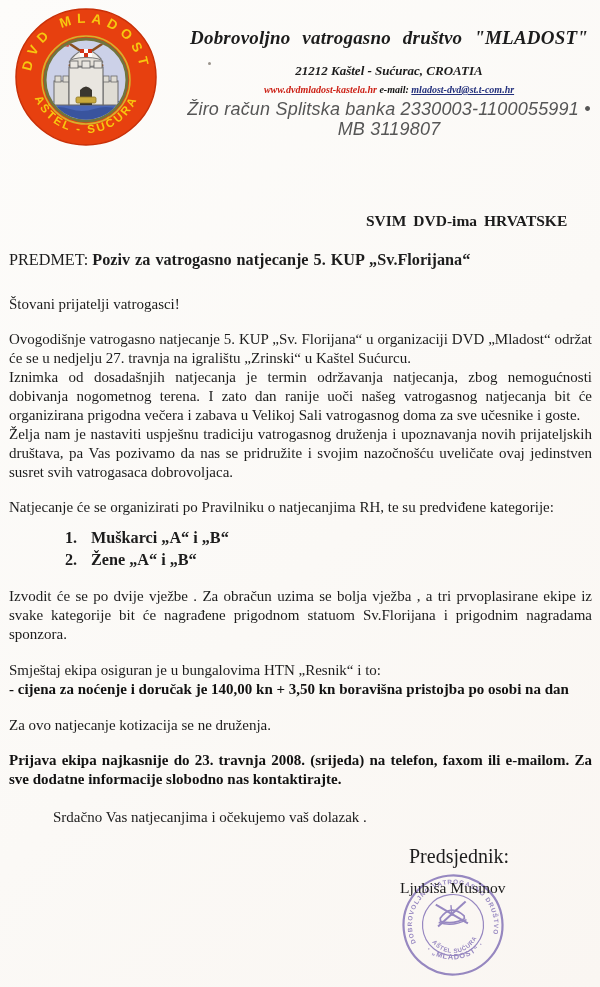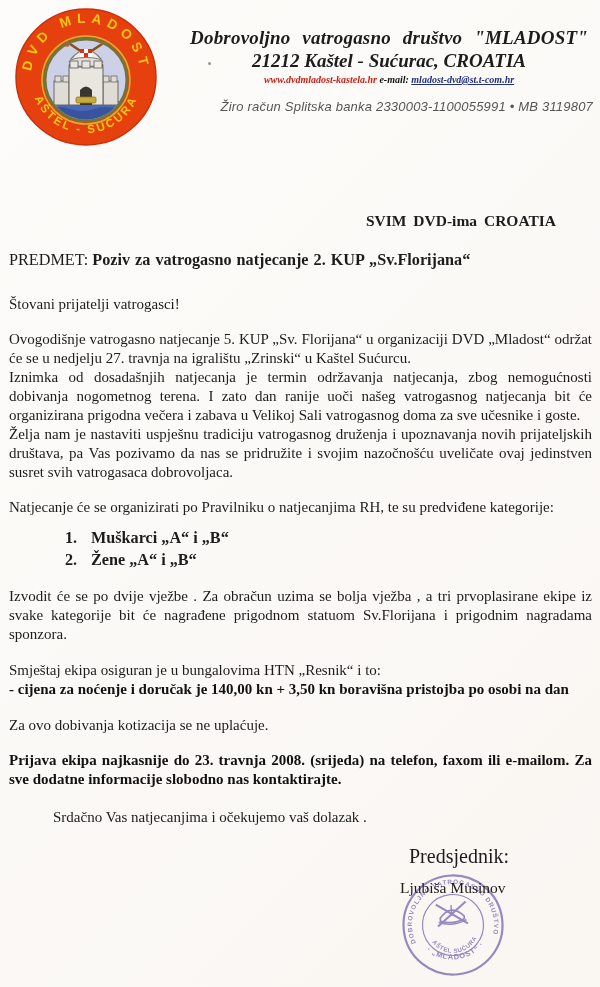--- a/index.html
+++ b/index.html
@@ -9,27 +9,27 @@
     margin:0 auto;
     background:linear-gradient(135deg,#fdfcfa 0%,#fbf9f6 55%,#faf6f2 100%);
     overflow:hidden;
     font-family:"Liberation Serif", serif;
     color:#1c1c1c;
   }
   
   .logo{position:absolute;left:14px;top:7px;}
   .lh{position:absolute;left:185px;top:26px;width:408px;text-align:center;font-style:italic;font-weight:bold;}
   .lh-org{font-size:19px;word-spacing:7px;letter-spacing:.2px;line-height:23px;}
-  .lh-addr{font-size:19px;line-height:19px;margin-top:2px;}
+  .lh-addr{font-size:13px;line-height:19px;margin-top:12px;}
   .lh-street{font-size:13.8px;line-height:19px;}
   .lh-links{font-size:10px;line-height:19px;}
   .lh-web{color:#cc2015;text-decoration:none;}
   .lh-email-label{color:#111;}
   .lh-email{color:#23307c;text-decoration:underline;}
-  .lh-bank{font-family:"Liberation Sans",sans-serif;font-style:italic;font-weight:normal;color:#565656;font-size:13px;line-height:20px;margin-top:8px;letter-spacing:.2px;text-align:right;}
+  .lh-bank{font-family:"Liberation Sans",sans-serif;font-style:italic;font-weight:normal;color:#565656;font-size:18px;line-height:20px;margin-top:0;letter-spacing:.2px;}
   .speck{position:absolute;left:208px;top:62px;width:3px;height:3px;border-radius:50%;background:#9a948c;}
   
   .meta{position:absolute;left:13px;top:144px;font-size:15.5px;line-height:22px;}
   .recipient{position:absolute;left:366px;top:212px;font-size:15.5px;font-weight:bold;word-spacing:3px;}
   .subject{position:absolute;left:9px;top:251px;font-size:16.2px;}
   .subject b{word-spacing:1px;}
   
   .body{position:absolute;left:9px;top:295px;width:583px;font-size:15px;line-height:19px;}
   .body p{margin:0;}
   .just{text-align:justify;}
@@ -118,45 +118,45 @@
     <div class="lh-links">
       <span class="lh-web">www.dvdmladost-kastela.hr</span>
       <span class="lh-email-label">e-mail:</span>
       <span class="lh-email">mladost-dvd@st.t-com.hr</span>
     </div>
     <div class="lh-bank">Žiro račun Splitska banka  2330003-1100055991 • MB 3119807</div>
   </div>
   <div class="speck"></div>
 
 
-  <div class="recipient">SVIM DVD-ima  CROATIA</div>
+  <div class="recipient">SVIM DVD-ima  HRVATSKE</div>
 
   <div class="subject">
     <span>PREDMET:</span>
-    <b>Poziv za vatrogasno natjecanje 2. KUP „Sv.Florijana“</b>
+    <b>Poziv za vatrogasno natjecanje 5. KUP „Sv.Florijana“</b>
   </div>
 
   <div class="body">
     <p class="salutation">Štovani prijatelji vatrogasci!</p>
     <p class="just">Ovogodišnje vatrogasno natjecanje 5. KUP „Sv. Florijana“ u organizaciji DVD „Mladost“ održat će se u nedjelju 27. travnja na igralištu „Zrinski“ u Kaštel Sućurcu.</p>
     <p class="just">Iznimka od dosadašnjih natjecanja je termin održavanja natjecanja, zbog nemogućnosti dobivanja nogometnog terena. I zato dan ranije uoči našeg vatrogasnog natjecanja bit će organizirana prigodna večera i zabava u Velikoj Sali vatrogasnog doma za sve učesnike i goste.</p>
     <p class="just">Želja nam je nastaviti uspješnu tradiciju vatrogasnog druženja i upoznavanja novih prijateljskih društava, pa Vas pozivamo da nas se pridružite i svojim nazočnošću uveličate ovaj jedinstven susret svih vatrogasaca dobrovoljaca.</p>
     <p class="mt16">Natjecanje će se organizirati po Pravilniku o natjecanjima RH, te su predviđene kategorije:</p>
     <ol class="cats">
       <li>
         <span class="num">1.</span><span>Muškarci „A“ i „B“</span>
       </li>
       <li>
         <span class="num">2.</span><span>Žene „A“ i „B“</span>
       </li>
     </ol>
     <p class="just mt16">Izvodit će se po dvije vježbe . Za obračun uzima se bolja vježba , a tri prvoplasirane ekipe iz svake kategorije bit će nagrađene prigodnom statuom Sv.Florijana i prigodnim nagradama sponzora.</p>
     <p class="mt17">Smještaj ekipa osiguran je u bungalovima HTN „Resnik“ i to:</p>
     <p class="bold">- cijena za noćenje i doručak je 140,00 kn + 3,50 kn boravišna pristojba po osobi na dan</p>
-    <p class="mt17">Za ovo dobivanja kotizacija se ne uplaćuje.</p>
+    <p class="mt17">Za ovo natjecanje kotizacija se ne druženja.</p>
     <p class="bold just mt16">Prijava ekipa najkasnije do 23. travnja 2008. (srijeda) na telefon, faxom ili e-mailom. Za sve dodatne informacije slobodno nas kontaktirajte.</p>
     <p class="closing">Srdačno Vas natjecanjima i očekujemo vaš dolazak .</p>
   </div>
 
   <div class="role">Predsjednik:</div>
   <div class="sig-name">Ljubiša Musinov</div>
 
   <svg class="stamp" width="112" height="124" viewBox="0 0 112 124">
     <defs>
       <path id="stArcTop" d="M 17.5 76 A 41 41 0 1 1 94.5 76" fill="none"></path>

